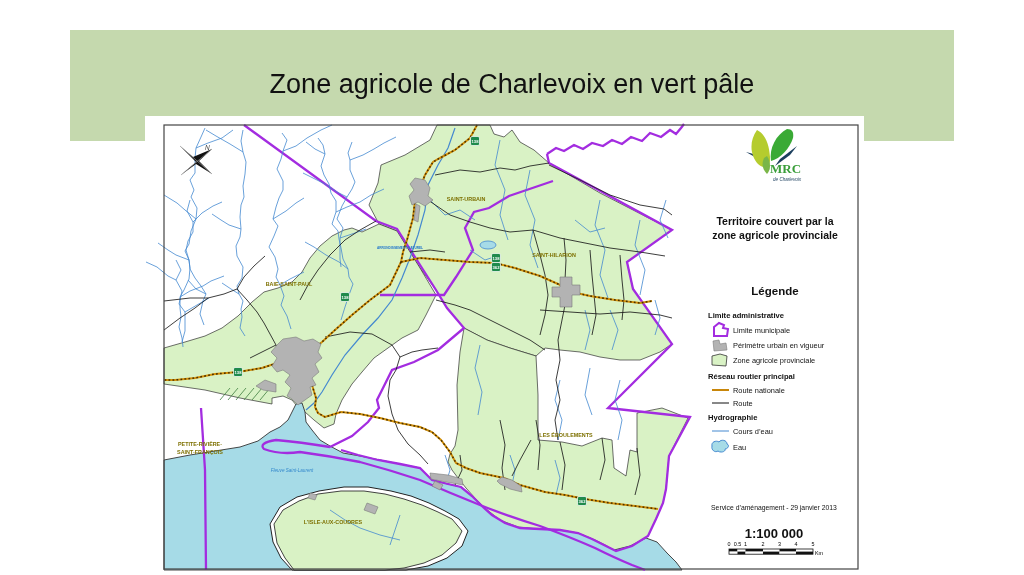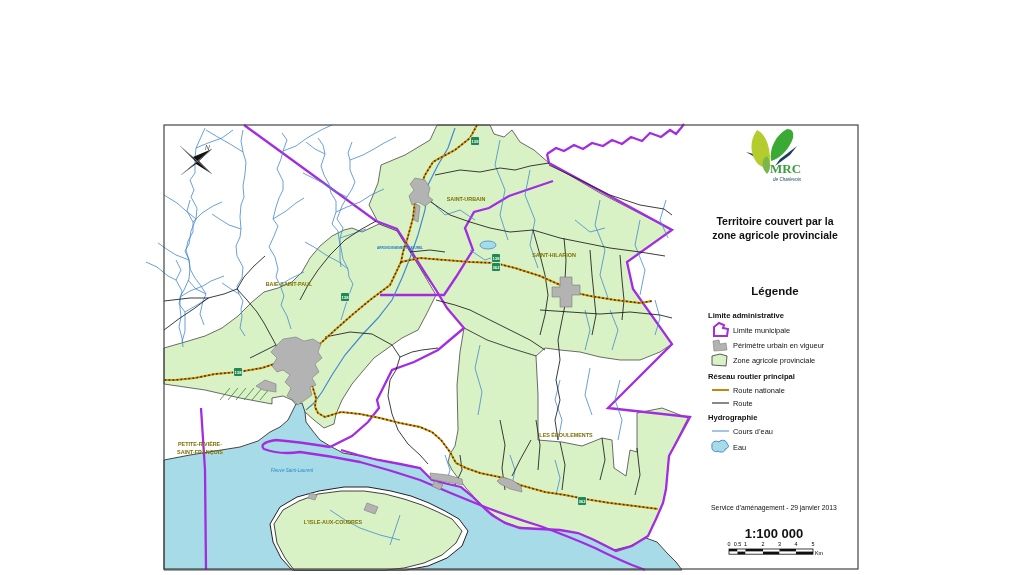--- a/index.html
+++ b/index.html
@@ -4,20 +4,23 @@
 <style>
 html,body{margin:0;padding:0;background:#fff;}
 #page{position:relative;width:1024px;height:575px;background:#fff;overflow:hidden;font-family:"Liberation Sans",sans-serif;}
 #banner{position:absolute;left:70px;top:30px;width:884px;height:111px;background:#c5d9ae;}
 #title{position:absolute;left:0;top:39px;width:884px;text-align:center;font-size:27px;color:#111;}
 #card{position:absolute;left:145px;top:116px;width:719px;height:459px;background:#fff;}
 </style>
 </head>
 <body>
 <div id="page">
+  <div id="banner">
+      <div id="title">Zone agricole de Charlevoix en vert pâle</div>
+    </div>
   <div id="card"></div>
   <svg id="mapsvg" width="1024" height="575" viewBox="0 0 1024 575" style="position:absolute;left:0;top:0">
 <rect x="164" y="125" width="694" height="444" fill="#ffffff" stroke="none"></rect>
 <path d="M437,125 L490,125 L494,134 L504,137 L512,130 L520,142 L534,150 L549,163 L600,193 L672,230 L627,262 L633,289 L672,344 L660,352 L640,360 L620,360 L600,357 L580,352 L560,350 L545,348 L536,356 L510,348 L487,340 L464,328 L447,308 L436,290 L420,268 L397,231 L379,224 L369,205 L378,183 L381,165 L405,155 L430,140 Z" fill="#d9f2c5" stroke="#2f2f2f" stroke-width="0.7"></path>
 <path d="M464,328 L487,340 L510,348 L536,356 L538,395 L538,440 L562,442 L582,446 L602,438 L612,440 L614,468 L626,476 L630,450 L637,452 L637,413 L662,408 L688,418 L669,456 L666,489 L663,503 L656,519 L648,536 L630,547 L614,551 L598,542 L580,534 L560,530 L538,529 L518,527 L500,520 L486,509 L474,497 L466,488 L458,478 L452,470 L448,462 L450,454 L455,446 L458,430 L457,385 L460,352 Z" fill="#d9f2c5" stroke="#2f2f2f" stroke-width="0.7"></path>
 <path d="M362,232 L379,224 L397,231 L420,268 L436,295 L426,315 L418,330 L402,338 L388,348 L374,358 L362,372 L352,384 L342,400 L336,414 L334,424 L324,428 L314,420 L305,412 L297,406 L292,400 L283,396 L272,398 L272,404 L240,398 L205,390 L164,384 L164,348 L185,342 L205,336 L222,328 L238,316 L252,302 L264,292 L278,288 L292,282 L302,272 L310,258 L320,246 L332,236 L344,230 L352,228 Z" fill="#d9f2c5" stroke="#2f2f2f" stroke-width="0.7"></path>
 <g stroke="#3f7d3f" stroke-width="0.8">
 <line x1="220" y1="400" x2="230" y2="388"></line>
 <line x1="228" y1="400" x2="238" y2="388"></line>
 <line x1="236" y1="400" x2="246" y2="388"></line>

